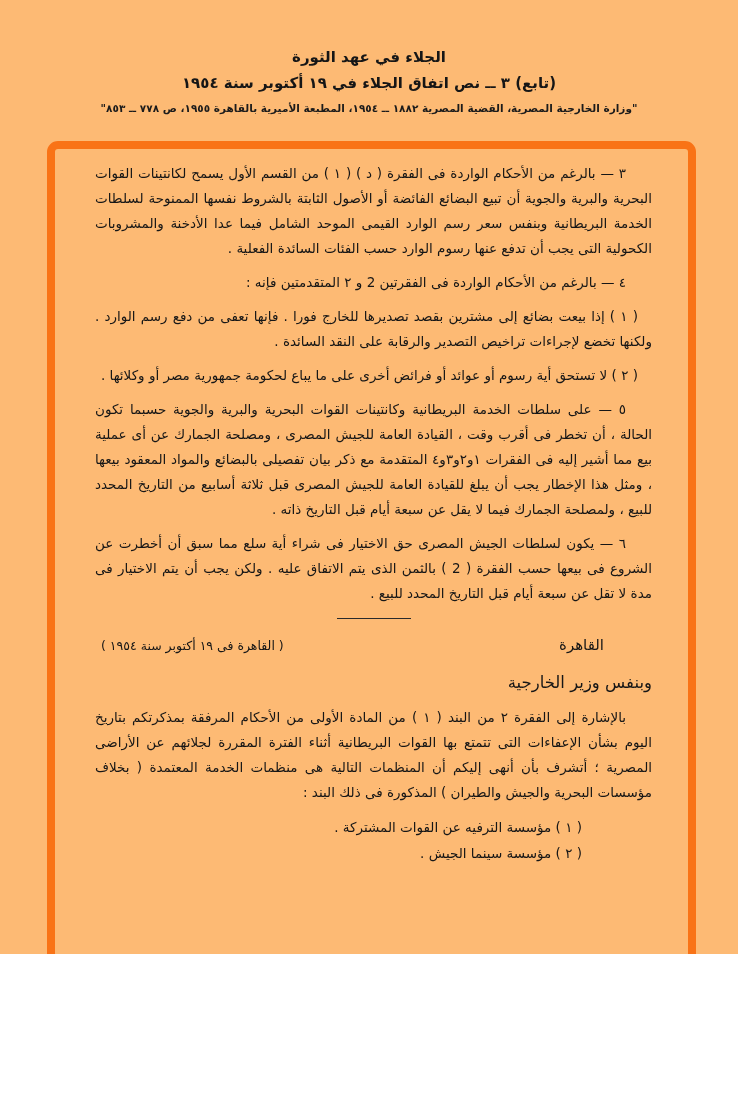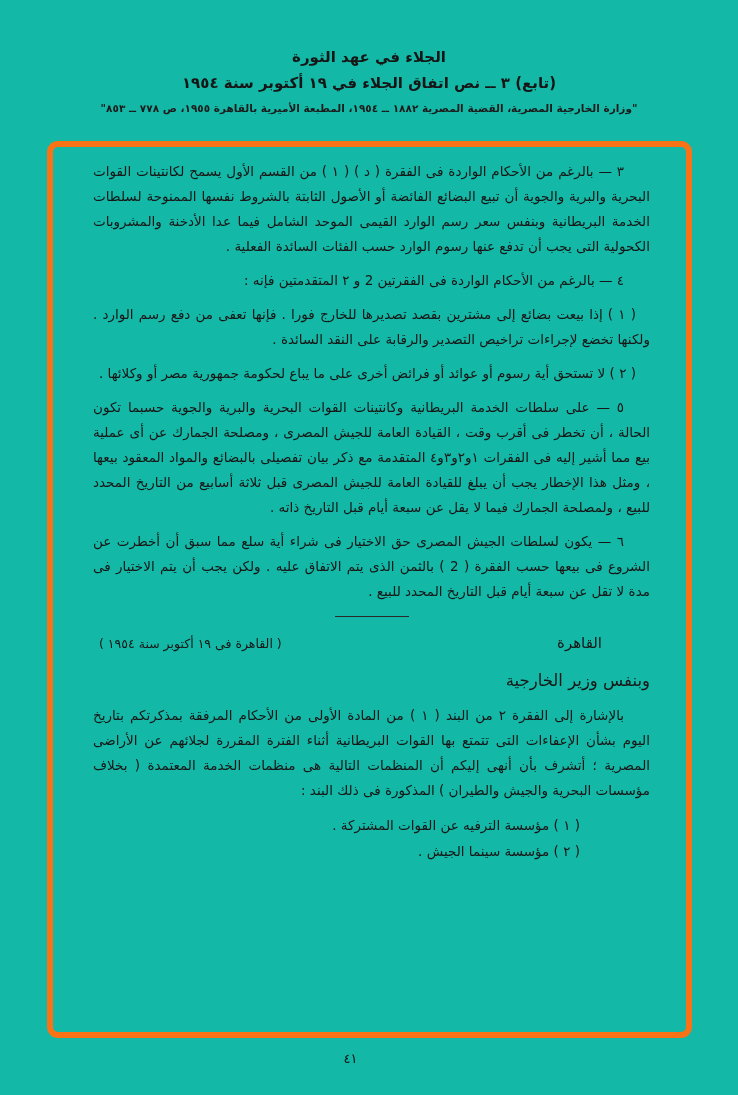--- a/index.html
+++ b/index.html
@@ -1,35 +1,35 @@
 <!DOCTYPE html>
 <html lang="ar" dir="rtl"><head>
 <meta charset="utf-8">
 <style>
   html,body{margin:0;padding:0;background:#ffffff;}
   .page{
     position:relative;
-    width:738px;height:1095px;
-    background:#14b8a6;
+    width:738px;height:954px;
+    background:#fdba74;
     font-family:"DejaVu Sans", sans-serif;
     color:#161616;
     direction:rtl;
     overflow:hidden;
   }
   
   .header{position:absolute;top:48px;left:0;width:100%;text-align:center;}
   .header .title{font-size:15px;font-weight:bold;letter-spacing:0;}
   .header .subtitle{font-size:15px;font-weight:bold;margin-top:8px;}
   .header .source{font-size:10.5px;font-weight:bold;margin-top:10px;color:#1b1b1b;}
   
   .green-box{
     position:absolute;
     left:47px;top:141px;
     width:633px;height:885px;
-    border:6px solid #f97316;
+    border:8px solid #f97316;
     border-radius:11px;
     box-sizing:content-box;
     background:transparent;
   }
   .box-content{
     position:absolute;
     top:12px;right:36px;left:40px;bottom:8px;
     font-size:13.5px;
     line-height:25px;
     text-align:justify;

